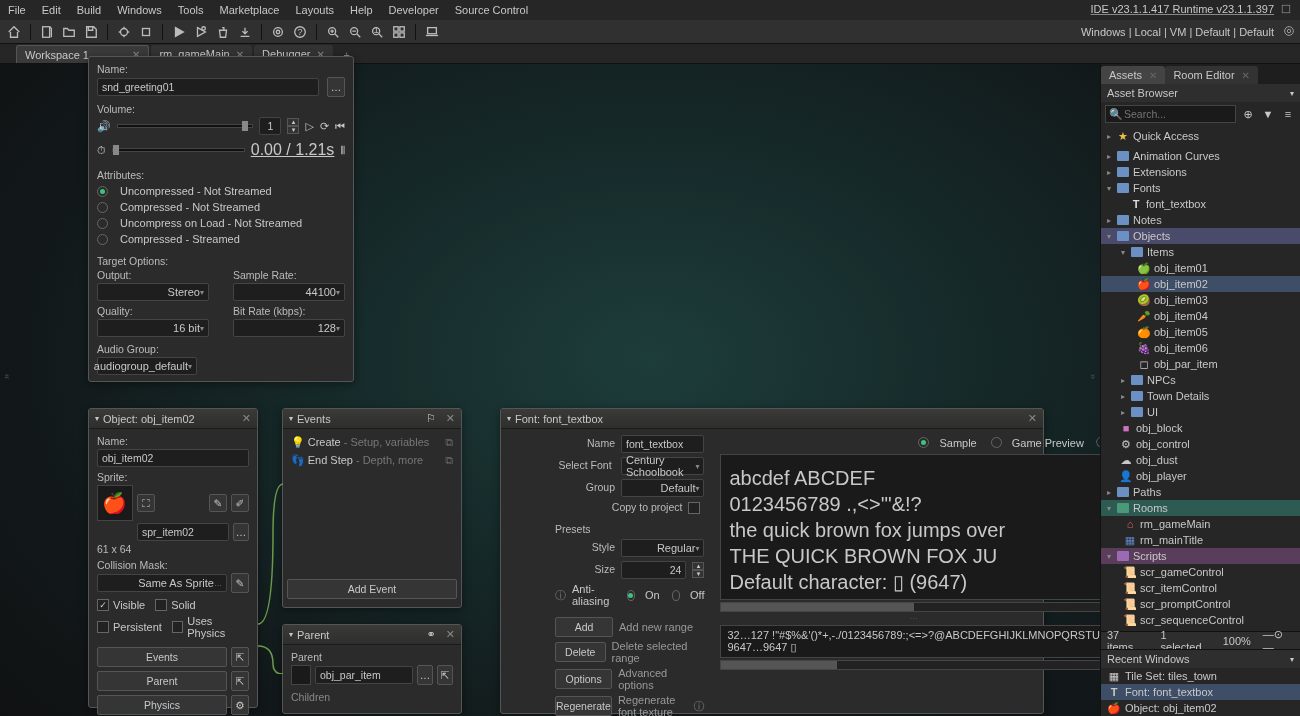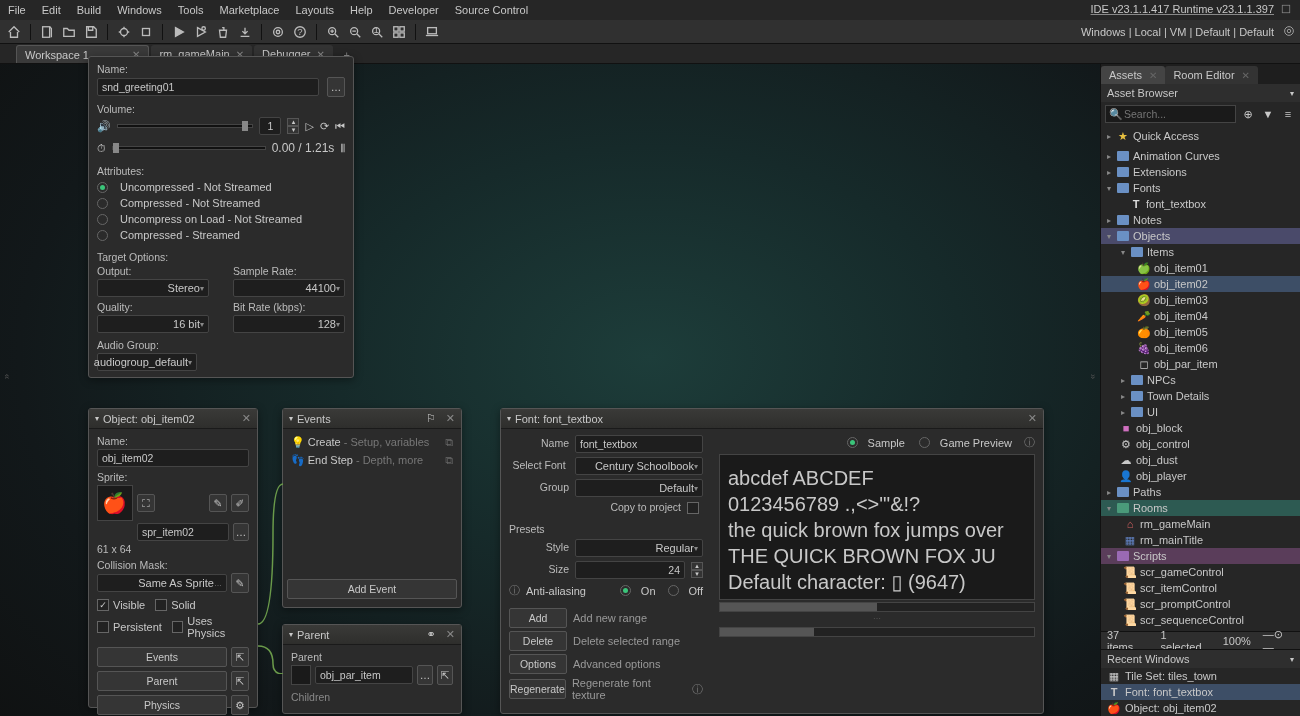--- a/index.html
+++ b/index.html
@@ -253,21 +253,21 @@
           </div>
         <span style="cursor:pointer;">▷</span>
         <span style="cursor:pointer;">⟳</span>
         <span style="cursor:pointer;">⏮</span>
       </div>
       <div class="row" style="gap:6px; margin-top:6px;">
         <span>⏱</span>
         <div class="slider-track">
             <div class="slider-thumb" style="left:0;"></div>
           </div>
-        <span style="font-size:12px;">0.00 / 1.21s</span>
+        <span style="font-size:16px;text-decoration:underline;">0.00 / 1.21s</span>
         <span style="cursor:pointer;">⫴</span>
       </div>
       <span class="lbl" style="margin-top:10px;">Attributes:</span>
       <div class="row" style="margin-top:4px;">
           <span class="radio on"></span>
           <span>Uncompressed - Not Streamed</span>
         </div>
       <div class="row" style="margin-top:4px;">
           <span class="radio"></span>
           <span>Compressed - Not Streamed</span>
@@ -438,21 +438,21 @@
     <path d="M0 150 Q15 150 15 60 Q15 10 25 10" stroke="#6a9a4a" fill="none" stroke-width="1.5"></path>
     <path d="M0 172 Q15 172 15 190 Q15 200 25 200" stroke="#6a9a4a" fill="none" stroke-width="1.5"></path>
   </svg>
 
   <div class="panel" style="left:500px; top:344px; width:544px; height:306px;">
     <div class="panel-title">
         <span style="font-size:8px;">▾</span>
         <span>Font: font_textbox</span>
         <span class="pclose">✕</span>
       </div>
-    <div style="display:flex; height:calc(100% - 20px);">
+    <div style="display:flex; height:calc(100% - 20px);padding-left:46px;">
       <div style="width:210px; padding:6px 8px;">
         <div class="row" style="justify-content:flex-end;gap:6px;margin-bottom:4px;">
           <span class="lbl" style="width:60px;text-align:right;">Name</span>
           <div class="field" style="flex:1;">font_textbox</div>
         </div>
         <div class="row" style="justify-content:flex-end;gap:6px;margin-bottom:4px;">
           <span class="lbl" style="width:60px;text-align:center;">Select Font</span>
           <div class="field sel" style="flex:1;">
               <span>Century Schoolbook</span>
               <span class="caret">▾</span>
@@ -524,20 +524,24 @@
           <div class="ln">abcdef ABCDEF</div>
           <div class="ln">0123456789 .,&lt;&gt;'"&amp;!?</div>
           <div class="ln">the quick brown fox jumps over</div>
           <div class="ln">THE QUICK BROWN FOX JU</div>
           <div class="ln">Default character: ▯ (9647)</div>
         </div>
         <div class="hscroll">
             <div class="thumb" style="left:0;width:50%;"></div>
           </div>
         <div style="text-align:center;color:#555;font-size:8px;margin:2px 0;">⋯</div>
+        <div style="background:#1a1a1a;border:1px solid #444;padding:3px 6px;font-size:9.5px;color:#aaa;white-space:nowrap;overflow:hidden;">
+          <div>32…127      !"#$%&amp;'()*+,-./0123456789:;&lt;=&gt;?@ABCDEFGHIJKLMNOPQRSTU</div>
+          <div>9647…9647   ▯</div>
+        </div>
         <div class="hscroll">
             <div class="thumb" style="left:0;width:30%;"></div>
           </div>
       </div>
     </div>
   </div>
 
   <div class="sidebar">
     <div class="side-tabs">
       <div class="side-tab active">

